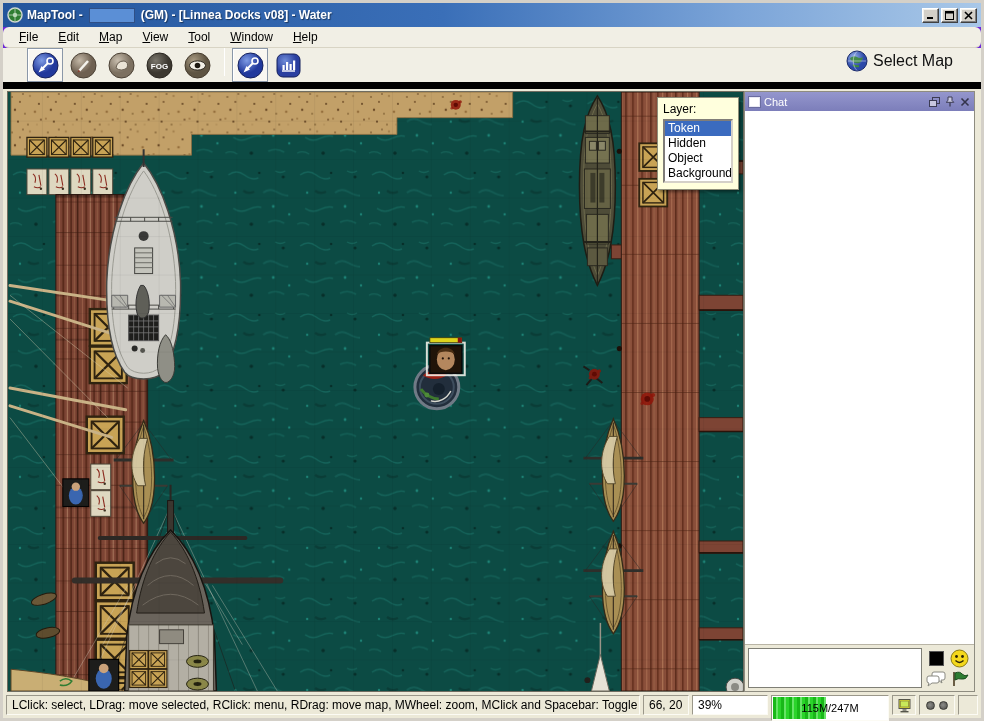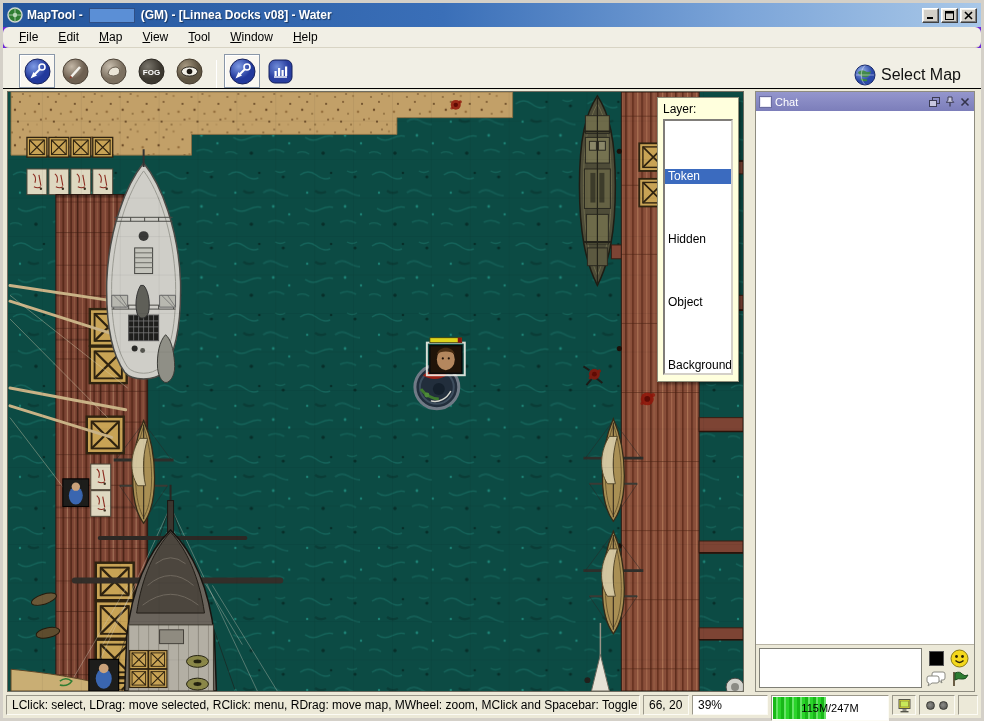--- a/index.html
+++ b/index.html
@@ -14,37 +14,37 @@
   .win-controls { margin-left:auto; display:flex; gap:2px; }
   .win-btn { width:17px; height:15px; background:#d4d0c8; border:1px solid; border-color:#ffffff #404040 #404040 #ffffff; box-shadow:inset -1px -1px 0 #808080, inset 1px 1px 0 #f4f2ec; display:flex; align-items:center; justify-content:center; cursor:default; }
   .win-btn svg { display:block; }
 
   
   .menubar { height:21px; background:#f1efe5; border-bottom:1px solid #d8d4c4; display:flex; align-items:center; padding-left:6px; flex:0 0 auto;border-radius:6px; }
   .menu-item { font-size:12px; color:#000; padding:2px 10px; cursor:default; }
   .menu-item .u { text-decoration:underline; }
 
   
-  .toolbar { height:41px; background:#f1efe5; border-bottom:1px solid #000000; display:flex; align-items:flex-end; padding:0 16px; flex:0 0 auto; }
+  .toolbar { height:41px; background:#f1efe5; border-bottom:7px solid #000000; display:flex; align-items:flex-start; padding:0 24px; flex:0 0 auto; }
   .tb-btn { width:36px; height:34px; display:flex; align-items:center; justify-content:center; border:1px solid transparent; margin-right:2px; }
   .tb-btn.selected { border:1px solid #8a97a8; background:#f9f7f1; box-shadow:inset 1px 1px 0 #ffffff; }
   .tb-sep { width:1px; height:28px; background:#aaa79a; border-right:1px solid #fff; margin:0 7px; }
   .tb-spacer { flex:1; }
   .select-map { display:flex; align-items:center; gap:5px; font-size:16px; color:#111; padding:2px 4px; }
 
   
-  .main { flex:1; display:flex; padding:2px 6px 0 4px; gap:11px; background:#ece9d8; min-height:0; }
+  .main { flex:1; display:flex; padding:2px 6px 0 4px; gap:0; background:#ece9d8; min-height:0; }
   .map-wrap { width:737px; position:relative; border:1px solid #6f6c60; background:#0c4b44; flex:0 0 auto; }
   .map-wrap svg.mapsvg { width:100%; height:100%; display:block; }
 
   
   .layer-panel { position:absolute; left:649px; top:5px; width:82px; background:#ffffdd; border:1px solid #8e8e7a; box-shadow:2px 2px 3px rgba(0,0,0,.45); padding:4px 5px 6px 5px; }
   .layer-title { font-size:12px; color:#000; margin-bottom:3px; }
   .layer-list { background:#fff; border:2px inset #d4d0c8; }
-  .layer-item { font-size:12px; padding:0 3px; line-height:15px; white-space:nowrap; overflow:hidden; cursor:default;margin-top:48px; }
+  .layer-item { font-size:12px; padding:0 3px; line-height:15px; white-space:nowrap; overflow:hidden; cursor:default; }
   .layer-item.selected { background:#3b6bbf; color:#fff; }
 
   
   .chat-panel { flex:1; display:flex; flex-direction:column; border:1px solid #8e8c80; background:#fff; min-width:0; }
   .chat-titlebar { height:19px; background:linear-gradient(180deg,#9496cd 0%,#7c7eba 100%); display:flex; align-items:center; padding:0 4px; gap:4px; flex:0 0 auto; }
   .chat-doc-icon { width:11px; height:10px; background:#fff; border:1px solid #e8e8f4; box-shadow:0 0 0 1px #6a6ca0; }
   .chat-title { color:#fff; font-size:11px; }
   .chat-tb-icons { margin-left:auto; display:flex; gap:5px; align-items:center; }
   .chat-tb-icons svg { display:block; }
   .chat-body { flex:1; background:#fff; }

